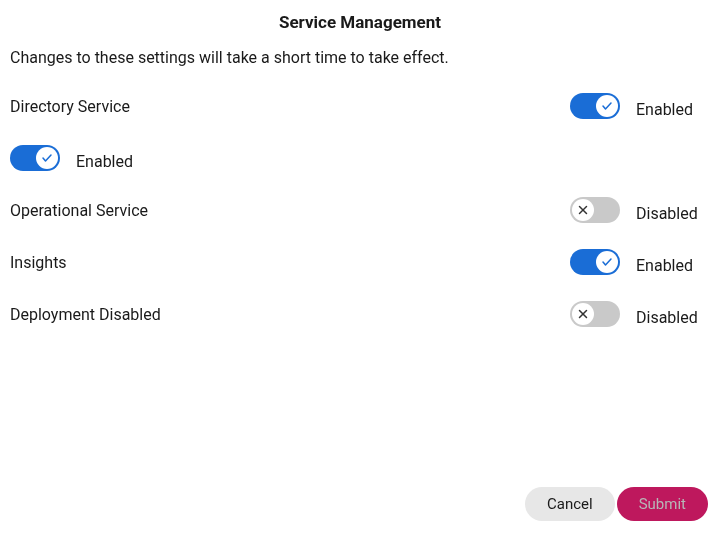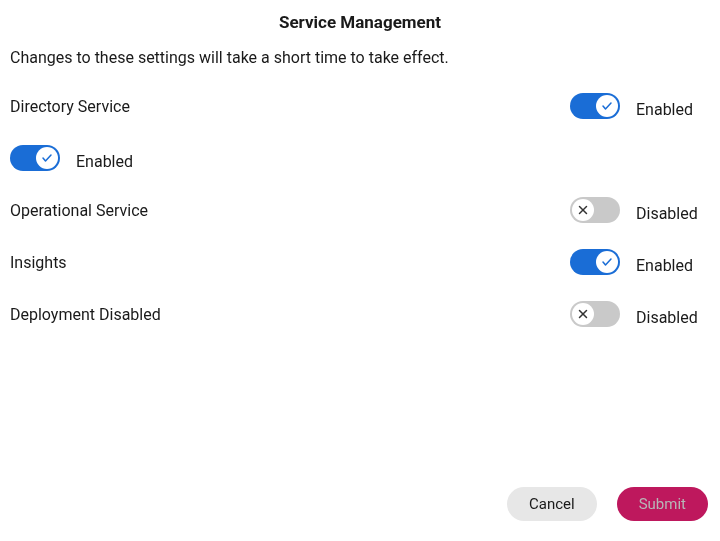--- a/index.html
+++ b/index.html
@@ -88,21 +88,21 @@
     .status-text {
       font-size: 16px;
       font-weight: 400;
       color: #1a1a1a;
     }
     .footer {
       position: absolute;
       bottom: 20px;
       right: 12px;
       display: flex;
-      gap: 20px;
+      gap: 2px;
     }
     .btn {
       border: none;
       border-radius: 18px;
       padding: 8px 22px;
       font-size: 15px;
       font-family: inherit;
       cursor: pointer;
     }
     .btn-cancel {

